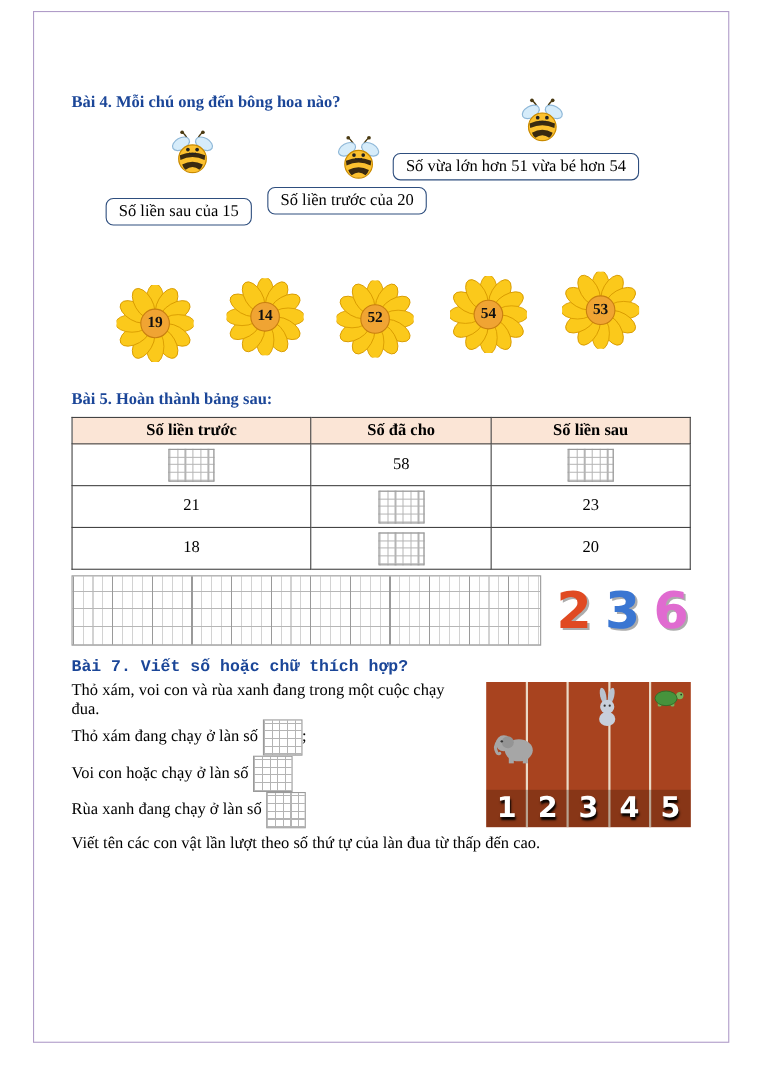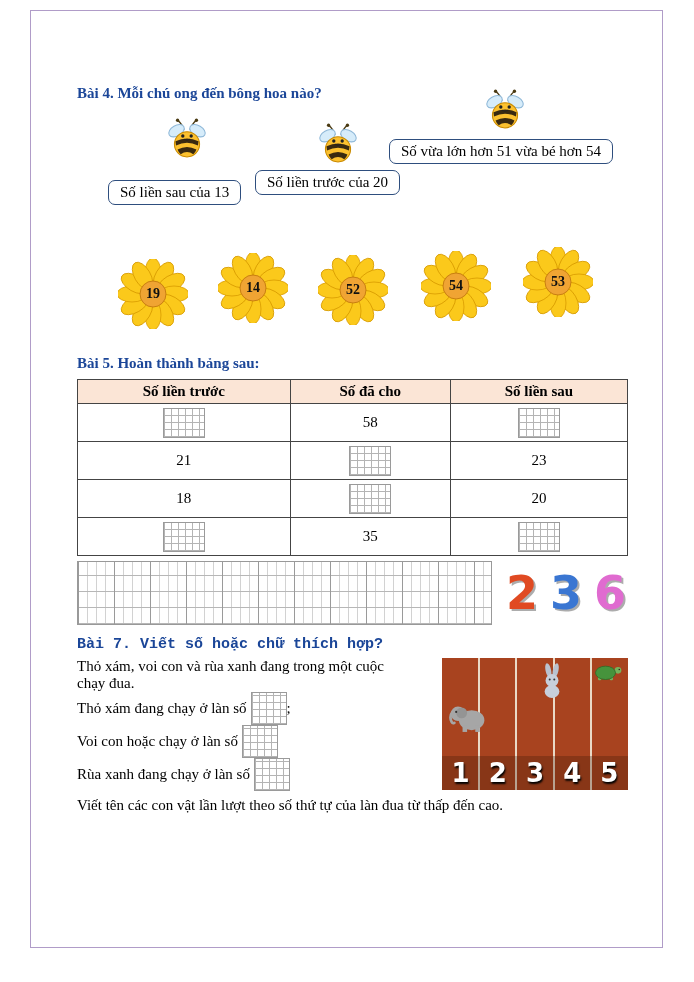--- a/index.html
+++ b/index.html
@@ -2,40 +2,40 @@
 <html><head>
 <meta charset="utf-8">
 <style>
   * { margin:0; padding:0; box-sizing:border-box; }
   html,body { width:694px; height:982px; background:#ffffff; }
   body { font-family:"Liberation Serif","DejaVu Serif",serif; color:#000; position:relative; }
 
   .page {
     position:absolute; left:30px; top:10px; width:633px; height:938px;
     border:1px solid #b09cc8; background:#fff;
-    padding:72px 34px 0 46px; overflow:hidden;
+    padding:72px 34px 0 34px; overflow:hidden;
   }
 
   .heading { font-size:15px; font-weight:bold; line-height:20px; }
   .h-blue { color:#1b4698; }
   .h-red  { color:#c00000; }
 
   
   .ex4-visual { position:relative; height:144px; }
   .bee { position:absolute; width:44px; height:42px; }
   .bee1 { left:88px;  top:13px; }
   .bee2 { left:239px; top:18px; }
   .bee3 { left:406px; top:-16px; }
   .label-box {
     position:absolute; border:1px solid #2e4e7e; border-radius:7px;
     padding:3px 11px; font-size:15px; background:#fff; white-space:nowrap;
   }
   .box1 { left:31px;  top:77px; }
   .box2 { left:178px; top:67px; }
-  .box3 { left:312px; top:36px; }
+  .box3 { left:292px; top:36px; }
 
   .flowers { position:relative; height:98px; }
   .flower { position:absolute; width:70px; height:70px; }
   .flower svg { display:block; }
   .flower .num {
     position:absolute; left:0; top:0; width:70px; height:70px;
     display:flex; align-items:center; justify-content:center;
     font-weight:bold; font-size:14px; color:#111;
   }
   .f1 { left:41px;  top:12px; }
@@ -162,21 +162,21 @@
       <svg class="bee bee1" viewBox="0 0 42 40">
           <use href="#bee-g"></use>
         </svg>
       <svg class="bee bee2" viewBox="0 0 42 40">
           <use href="#bee-g"></use>
         </svg>
       <svg class="bee bee3" viewBox="0 0 42 40">
           <use href="#bee-g"></use>
         </svg>
 
-      <div class="label-box box1">Số liền sau của 13</div>
+      <div class="label-box box1">Số liền sau của 15</div>
       <div class="label-box box2">Số liền trước của 20</div>
       <div class="label-box box3">Số vừa lớn hơn 51 vừa bé hơn  54</div>
     </div>
 
     <div class="flowers">
       <div class="flower f1">
         <svg viewBox="0 0 70 70" width="70" height="70">
             <use href="#flower-g"></use>
           </svg>
         <span class="num">19</span>
@@ -228,25 +228,20 @@
         <tr>
           <td>21</td>
           <td><span class="gridbox"></span></td>
           <td>23</td>
         </tr>
         <tr>
           <td>18</td>
           <td><span class="gridbox"></span></td>
           <td>20</td>
         </tr>
-        <tr>
-          <td><span class="gridbox"></span></td>
-          <td>35</td>
-          <td><span class="gridbox"></span></td>
-        </tr>
       </tbody>
     </table>
   </section>
 
   <section>
     <div class="ex6-row">
       <div class="writing-grid"></div>
       <div class="digits">
         <span class="digit d0">2</span>
         <span class="digit d1">3</span>

